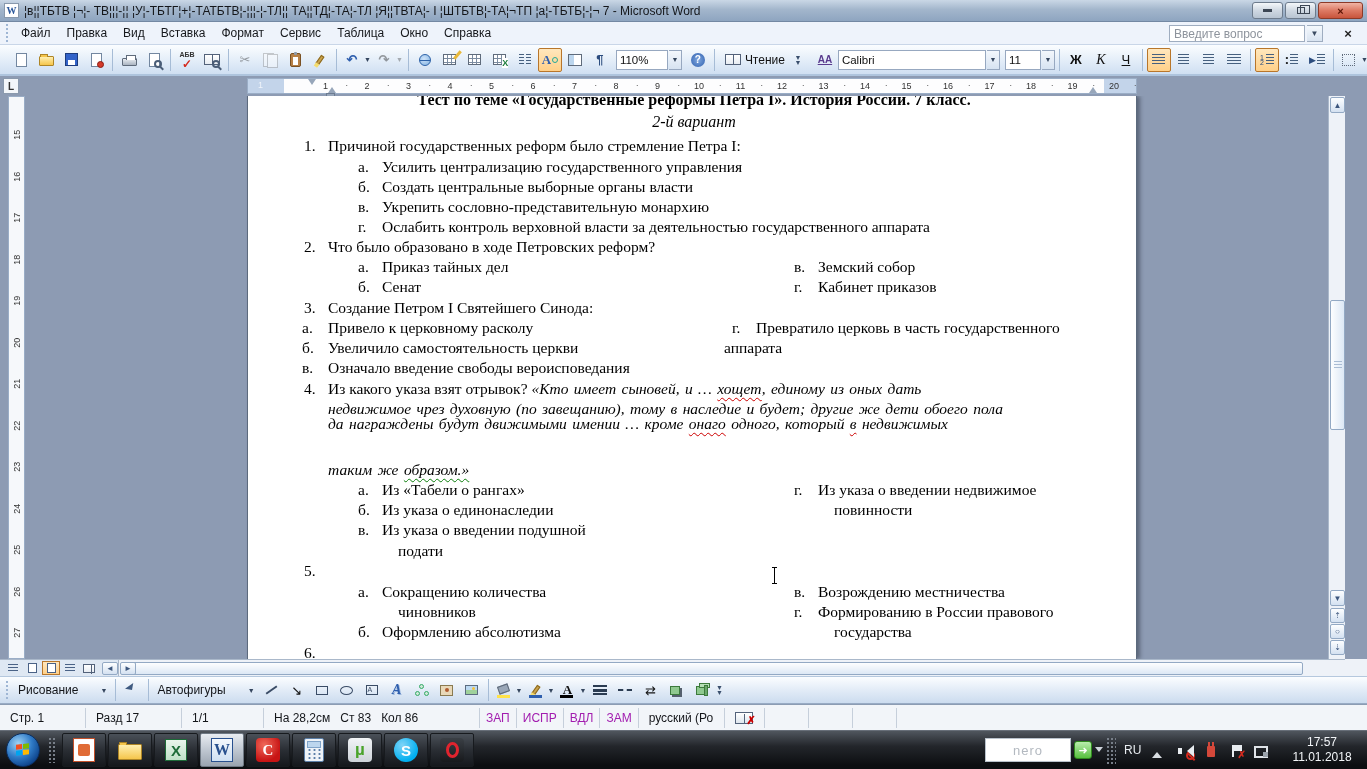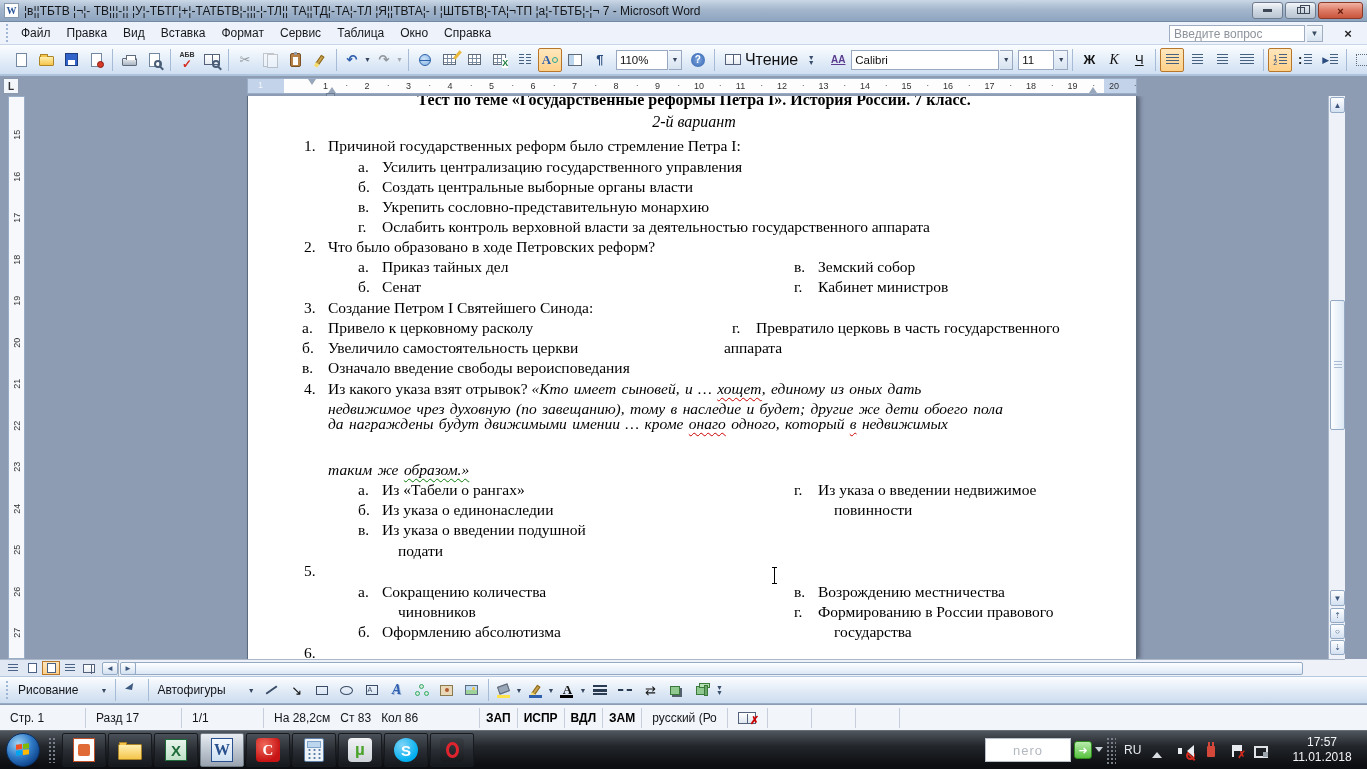--- a/index.html
+++ b/index.html
@@ -139,21 +139,21 @@
   .lstyle{width:14px;height:10px;background:linear-gradient(#2b3c52 0 2px,transparent 2px 4px,#2b3c52 4px 7px,transparent 7px 8px,#2b3c52 8px 10px)}
   .dstyle{width:14px;height:0;border-top:2px dashed #2b3c52}
   .shadowbox{width:10px;height:9px;background:#8fc98f;border:1px solid #3c7a3c;box-shadow:2px 2px 0 #55606e}
   .cube{width:9px;height:9px;background:#8fc98f;border:1px solid #3c7a3c;position:relative}
   .cube::before{content:"";position:absolute;left:2px;top:-4px;width:9px;height:3px;background:#b5dfb5;border:1px solid #3c7a3c}
   .cube::after{content:"";position:absolute;right:-4px;top:-2px;width:2px;height:9px;background:#6aa86a;border:1px solid #3c7a3c}
 
   
   .statusbar{left:0;top:704px;width:1367px;height:26px;background:#f2f5f9;border-top:1px solid #8c9cb3;display:flex;align-items:center;font-size:12px;color:#14161a}
   .scell{padding:0 10px;height:20px;display:flex;align-items:center;border-right:1px solid #c6cfdb;gap:10px}
-  .scell.gray{color:#000000;font-weight:bold;padding:0 6px}
+  .scell.gray{color:#a21caf;font-weight:normal;padding:0 6px}
   .bookx{position:relative;width:18px;height:12px;background:linear-gradient(#fff,#dfe6ee);border:1px solid #53627a}
   .bookx::before{content:"";position:absolute;left:8px;top:1px;width:1px;height:10px;background:#53627a}
   .bookx::after{content:"✗";position:absolute;right:-4px;bottom:-4px;color:#c00;font-size:11px;font-weight:bold}
 
   
   .taskbar{left:0;top:730px;width:1367px;height:39px;background:linear-gradient(#50565e,#23262b 40%,#0c0e11 90%);border-top:1px solid #676e78;display:flex;align-items:center}
   .orb{position:absolute;left:6px;top:2px;width:34px;height:34px;border-radius:50%;background:radial-gradient(circle at 35% 30%,#9fd4f7,#2f7ac6 45%,#0b3f86 80%);border:1px solid #0a2d5e;display:flex;align-items:center;justify-content:center}
   .flag{width:14px;height:12px;display:grid;grid-template-columns:6px 6px;grid-template-rows:5px 5px;gap:1px;transform:skewY(-6deg)}
   .flag i:nth-child(1){background:#f25022}.flag i:nth-child(2){background:#7fba00}.flag i:nth-child(3){background:#00a4ef}.flag i:nth-child(4){background:#ffb900}
   .tgrip{position:absolute;left:48px;top:6px;width:8px;height:26px;background:radial-gradient(circle,#777e88 1px,transparent 1.2px);background-size:4px 4px}
@@ -360,21 +360,21 @@
     <div class="tbtn" style="margin-left:3px">
         <span class="i">
           <span class="helpc">?</span>
         </span>
       </div>
     <div class="tsep"></div>
     <div class="tbtn" style="padding:0 5px;gap:4px">
         <span class="i" style="width:16px">
           <span class="book"></span>
         </span>
-        <span style="font-size:16px">Чтение</span>
+        <span style="font-size:12px">Чтение</span>
       </div>
     <div class="ovf">
         <span>▼</span>
         <span>▼</span>
       </div>
 
     <div class="drag-handle" style="margin-left:4px"></div>
     <div class="tbtn">
         <span class="i" style="font-size:10px;font-weight:bold;color:#5a3b8e;text-decoration:underline">АА</span>
       </div>
@@ -529,21 +529,21 @@
       <div class="ln" style="top:161px">
           <span class="c-opt-l">а.</span>
           <span class="c-opt-t">Приказ тайных дел</span>
           <span class="c-r2-l">в.</span>
           <span class="c-r2-t">Земский собор</span>
         </div>
       <div class="ln" style="top:181px">
           <span class="c-opt-l">б.</span>
           <span class="c-opt-t">Сенат</span>
           <span class="c-r2-l">г.</span>
-          <span class="c-r2-t">Кабинет министров</span>
+          <span class="c-r2-t">Кабинет приказов</span>
         </div>
 
       <div class="ln" style="top:202px">
           <span class="c-num">3.</span>
           <span class="c-text">Создание Петром I Святейшего Синода:</span>
         </div>
       <div class="ln" style="top:222px">
           <span class="c-opt3-l">а.</span>
           <span class="c-opt3-t">Привело к церковному расколу</span>
           <span class="c-r3-l">г.</span>

